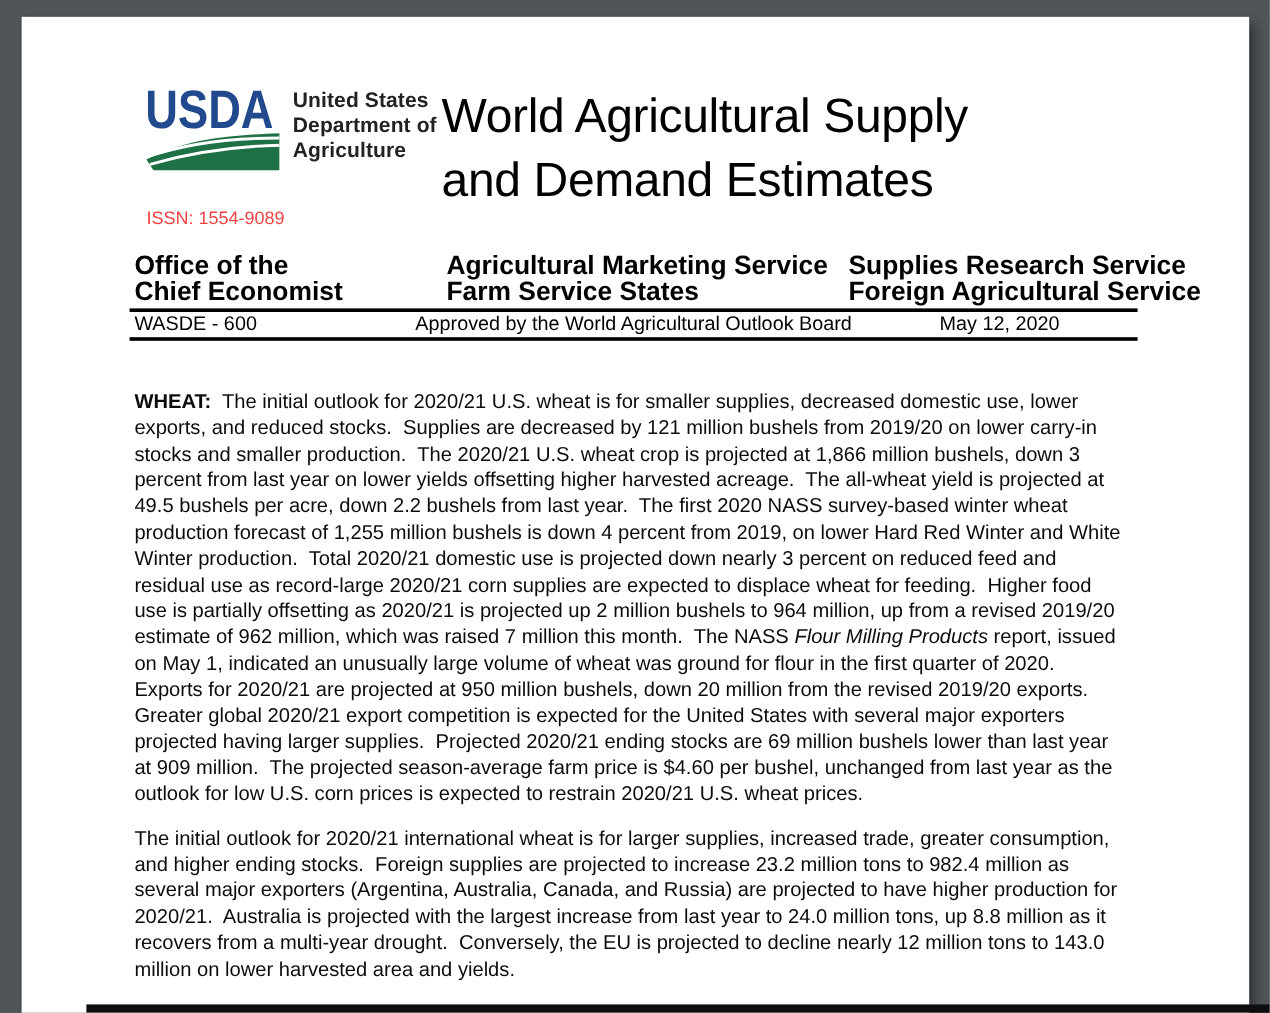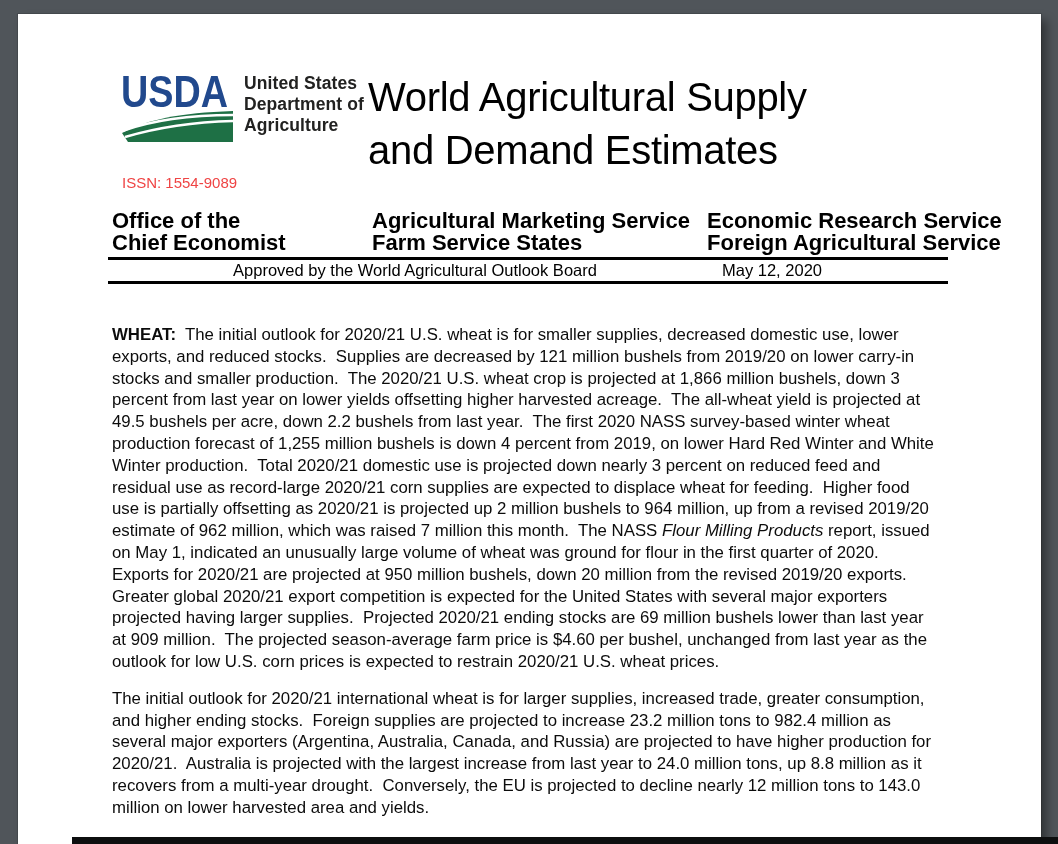--- a/index.html
+++ b/index.html
@@ -58,21 +58,21 @@
   .rule.r1 { top: 243px; }
   .rule.r2 { top: 267px; }
 
   .report-bar {
     position: absolute; left: 90px; top: 245px; width: 840px; height: 22px;
     display: flex; align-items: center;
     font-size: 16.5px; color: #000;
   }
   .report-bar .rb-left   { flex: 0 0 auto; padding-left: 4px; width: 226px; }
   .report-bar .rb-center { flex: 1 1 auto; text-align: center; }
-  .report-bar .rb-right  { flex: 0 0 auto; width: 226px; text-align: left; padding-right: 4px; }
+  .report-bar .rb-right  { flex: 0 0 auto; width: 226px; text-align: center; padding-right: 4px; }
 
   
   .doc-body {
     position: absolute; left: 94px; top: 310px; width: 840px;
     font-size: 16.8px; color: #0c0c0c;
     line-height: 21.8px;
   }
   .doc-body p { white-space: pre-wrap; margin: 0 16px 15px 0; }
   .doc-body .seg-b { font-weight: bold; }
   .doc-body .seg-i { font-style: italic; }
@@ -114,26 +114,27 @@
 
     <div class="agency-col c1">
       <div>Office of the</div>
       <div>Chief Economist</div>
     </div>
     <div class="agency-col c2">
       <div>Agricultural Marketing Service</div>
       <div>Farm Service States</div>
     </div>
     <div class="agency-col c3">
-      <div>Economic Research Service</div>
+      <div>Supplies Research Service</div>
       <div>Foreign Agricultural Service</div>
     </div>
 
     <div class="rule r1"></div>
     <div class="report-bar">
+      <span class="rb-left">WASDE - 600</span>
       <span class="rb-center">Approved by the World Agricultural Outlook Board</span>
       <span class="rb-right">May 12, 2020</span>
     </div>
     <div class="rule r2"></div>
 
     <div class="doc-body">
         <p><span class="seg-b">WHEAT:</span><span>  The initial outlook for 2020/21 U.S. wheat is for smaller supplies, decreased domestic use, lower exports, and reduced stocks.  Supplies are decreased by 121 million bushels from 2019/20 on lower carry-in stocks and smaller production.  The 2020/21 U.S. wheat crop is projected at 1,866 million bushels, down 3 percent from last year on lower yields offsetting higher harvested acreage.  The all-wheat yield is projected at 49.5 bushels per acre, down 2.2 bushels from last year.  The first 2020 NASS survey-based winter wheat production forecast of 1,255 million bushels is down 4 percent from 2019, on lower Hard Red Winter and White Winter production.  Total 2020/21 domestic use is projected down nearly 3 percent on reduced feed and residual use as record-large 2020/21 corn supplies are expected to displace wheat for feeding.  Higher food use is partially offsetting as 2020/21 is projected up 2 million bushels to 964 million, up from a revised 2019/20 estimate of 962 million, which was raised 7 million this month.  The NASS </span><span class="seg-i">Flour Milling Products</span><span> report, issued on May 1, indicated an unusually large volume of wheat was ground for flour in the first quarter of 2020.  Exports for 2020/21 are projected at 950 million bushels, down 20 million from the revised 2019/20 exports.  Greater global 2020/21 export competition is expected for the United States with several major exporters projected having larger supplies.  Projected 2020/21 ending stocks are 69 million bushels lower than last year at 909 million.  The projected season-average farm price is $4.60 per bushel, unchanged from last year as the outlook for low U.S. corn prices is expected to restrain 2020/21 U.S. wheat prices.</span></p>
         <p><span>The initial outlook for 2020/21 international wheat is for larger supplies, increased trade, greater consumption, and higher ending stocks.  Foreign supplies are projected to increase 23.2 million tons to 982.4 million as several major exporters (Argentina, Australia, Canada, and Russia) are projected to have higher production for 2020/21.  Australia is projected with the largest increase from last year to 24.0 million tons, up 8.8 million as it recovers from a multi-year drought.  Conversely, the EU is projected to decline nearly 12 million tons to 143.0 million on lower harvested area and yields.</span></p>
       </div>
 

